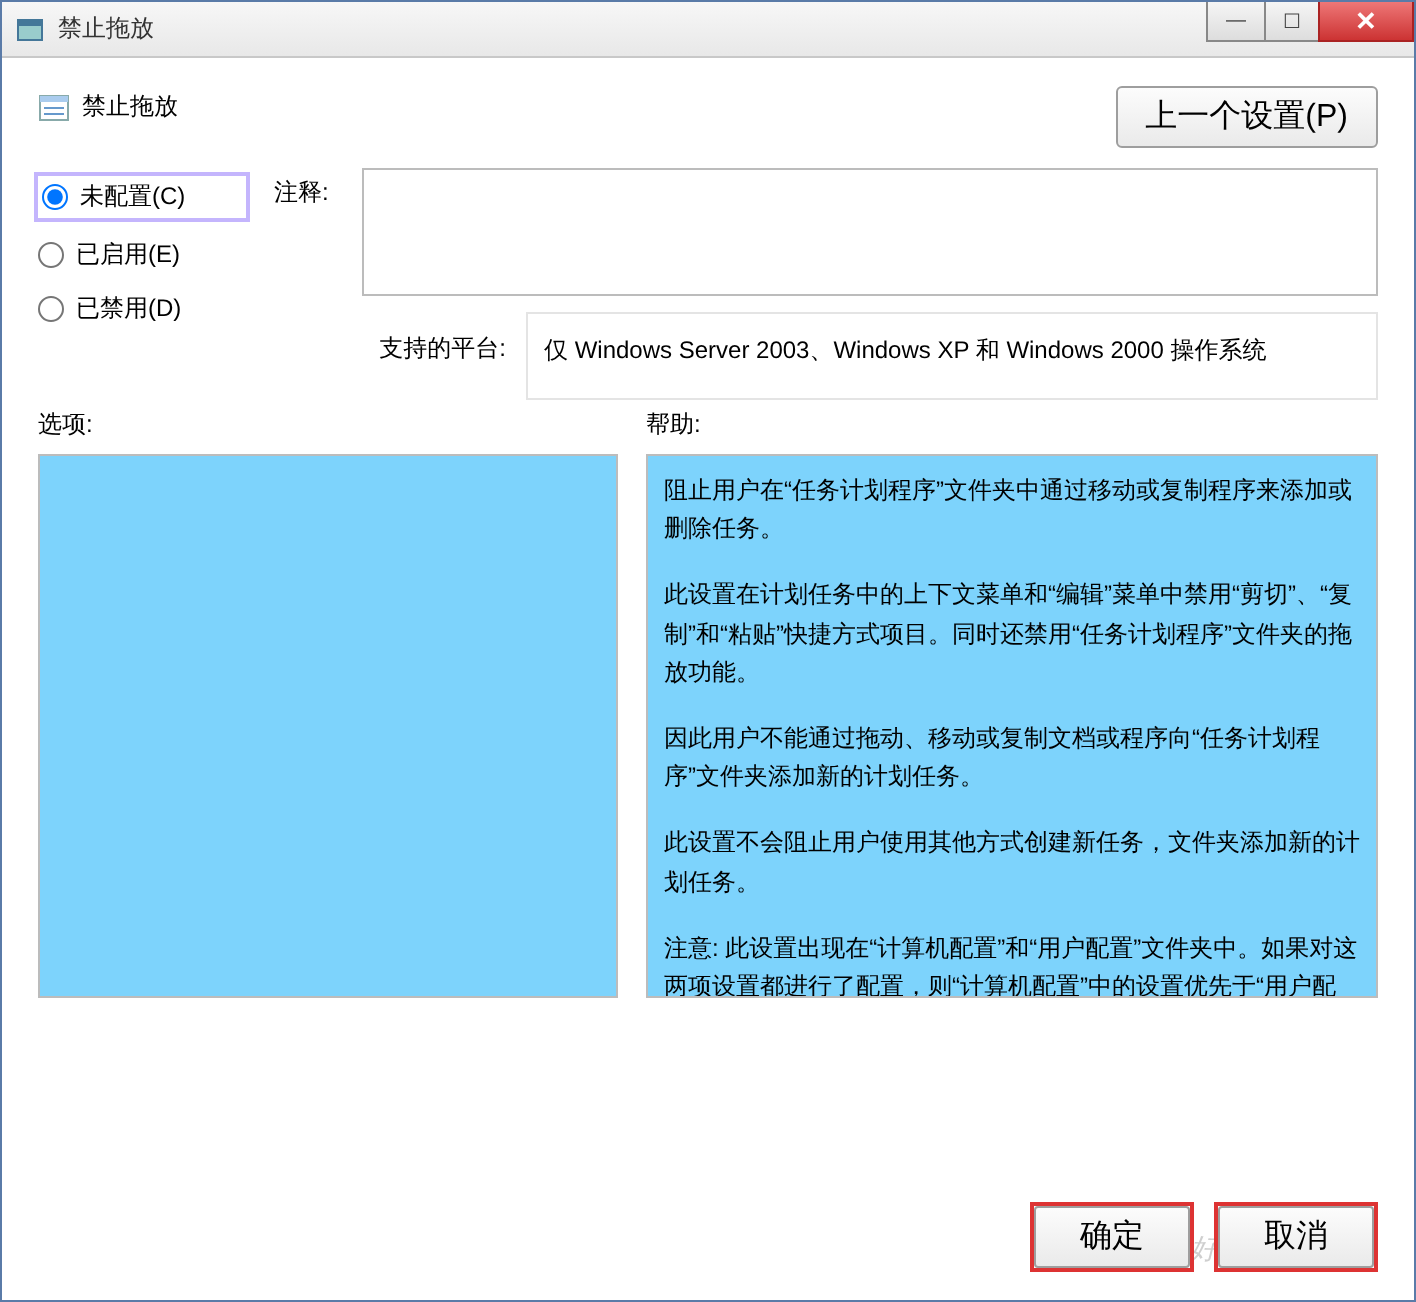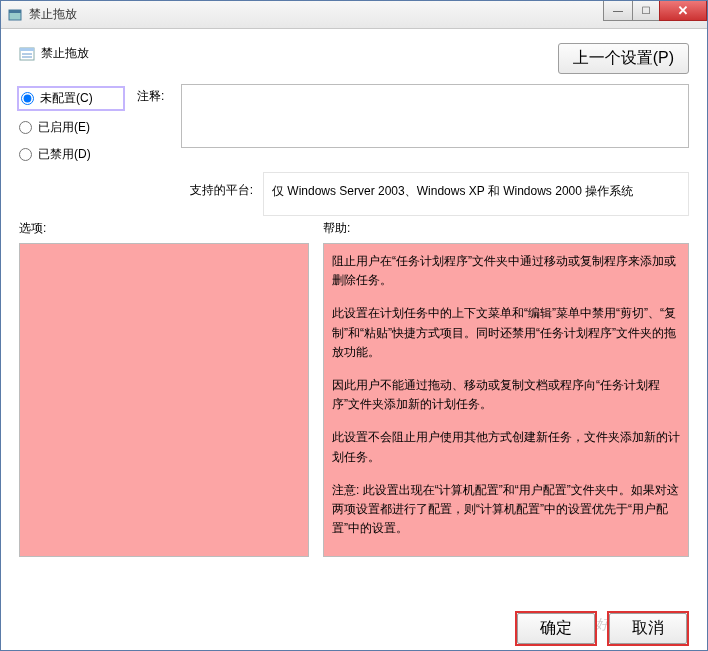--- a/index.html
+++ b/index.html
@@ -20,31 +20,31 @@
 .navbtns{display:flex;gap:6px;padding-top:4px}
 .btn{background:linear-gradient(#fcfcfc,#eaeaea);border:1px solid #9e9e9e;border-radius:3px;padding:4px 14px;font-size:16px;cursor:pointer}
 .cfg{display:flex;align-items:flex-start;gap:18px;margin-top:6px}
 .radios{display:flex;flex-direction:column;gap:10px;min-width:100px;padding-top:4px}
 .radio{display:flex;align-items:center;gap:6px}
 .radio input{margin:0}
 .hl{border:2px solid #c4b5fd;padding:2px 6px 2px 2px;margin:-2px -6px -2px -2px}
 .noterow{display:flex;align-items:flex-start;gap:10px;flex:1}
 .lbl{padding-top:4px;min-width:34px;text-align:left}
 .notebox{flex:1;height:64px;border:1px solid #bcbcbc;background:#fff;padding:4px}
-.platrow{display:flex;align-items:flex-start;gap:10px;margin-top:18px}
+.platrow{display:flex;align-items:flex-start;gap:10px;margin-top:2px}
 .platlbl{min-width:116px;text-align:right;padding-top:10px}
 .platbox{flex:1;min-height:44px;border:1px solid #e4e4e4;padding:10px 8px;font-size:12px}
 .panels{display:flex;gap:14px;margin-top:4px}
 .panel{display:flex;flex-direction:column;flex:1;min-width:0}
 .panel.left{flex:0 0 290px}
 .panel-label{margin-bottom:6px}
-.panel-box{border:1px solid #bcbcbc;background:#fca5a5;height:314px;overflow:hidden;position:relative}
+.panel-box{border:1px solid #bcbcbc;background:#7dd3fc;height:272px;overflow:hidden;position:relative}
 .help-inner{padding:8px 8px 8px 8px;height:100%;overflow-y:scroll}
 .help-inner p{margin-bottom:14px;line-height:1.6;font-size:12px}
-.footer{position:absolute;bottom:4px;right:18px;display:flex;gap:10px;}
+.footer{position:absolute;bottom:14px;right:18px;display:flex;gap:10px;}
 .footer .btn{padding:4px 22px}
 .hl2{border:2px solid #d33;padding:0;display:inline-block}
 .hl2 .btn{border-radius:2px}
 .watermark{position:absolute;right:70px;bottom:16px;color:#bbb;font-size:14px;font-style:italic;opacity:.7;pointer-events:none}
 
 .help-inner::-webkit-scrollbar{width:17px}
 .help-inner::-webkit-scrollbar-track{background:#f0f0f0;border-left:1px solid #ddd}
 .help-inner::-webkit-scrollbar-thumb{background:#c8c8c8;border:1px solid #aaa}
 .help-inner::-webkit-scrollbar-button{height:17px;background:#eaeaea;border:1px solid #bbb}
 </style>

